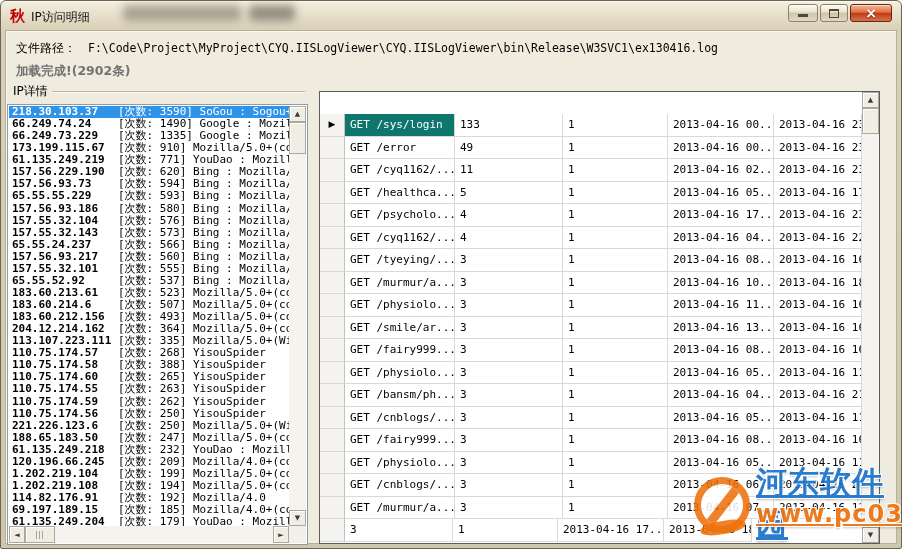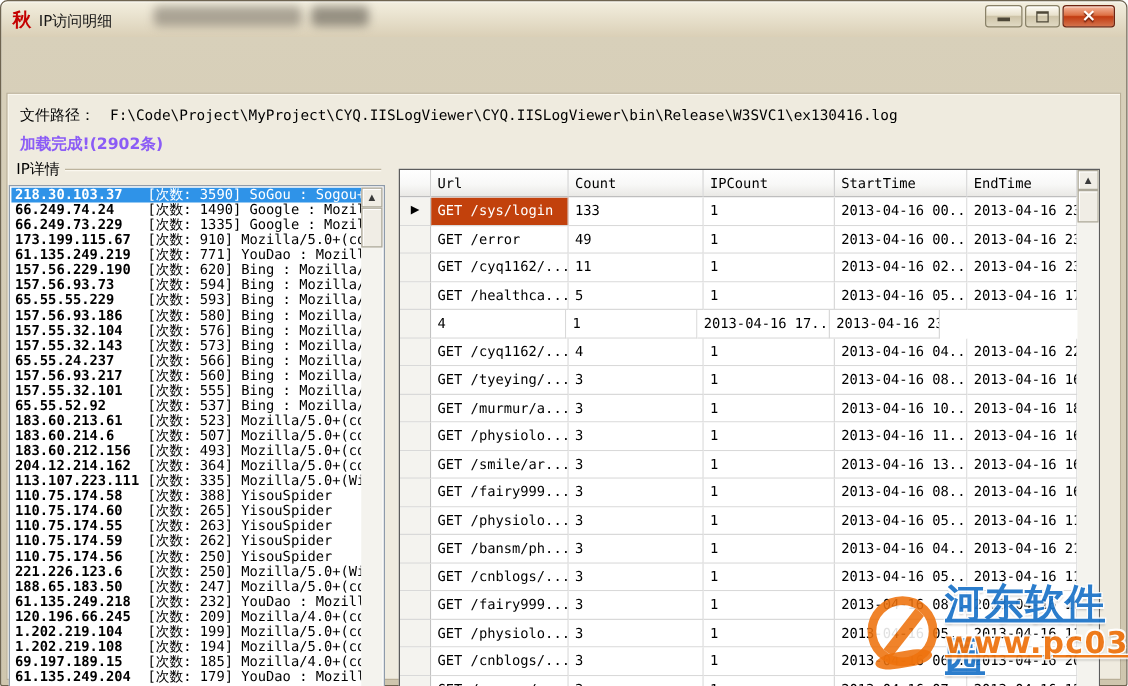--- a/index.html
+++ b/index.html
@@ -21,24 +21,24 @@
   .wbtn.max{width:28px;}
   .wbtn.close{width:42px;border-color:#6E2310;
         background:linear-gradient(#F4B79E,#DE7044 45%,#C23C12 52%,#D4724C);box-shadow:inset 0 1px 0 rgba(255,255,255,.55);}
   .min-glyph{position:absolute;left:50%;bottom:4px;width:10px;height:3px;margin-left:-5px;background:#4E4838;}
   .max-glyph{position:absolute;left:50%;top:50%;width:10px;height:9px;margin:-4px 0 0 -5px;
              border:1px solid #4E4838;border-top:2px solid #4E4838;background:transparent;}
   .close-glyph{position:absolute;left:0;right:0;top:0;line-height:17px;text-align:center;color:#fff;
                font-weight:bold;font-size:14px;text-shadow:0 1px 1px rgba(90,20,5,.8);}
   
   .client{position:absolute;left:4px;top:29px;right:4px;bottom:4px;background:#EFEBDF;
-          border:1px solid #B9AF97;box-shadow:inset 1px 1px 0 #FAF7EE;margin-top:44px;}
+          border:1px solid #B9AF97;box-shadow:inset 1px 1px 0 #FAF7EE;}
   .filepath{position:absolute;left:10px;top:9px;font-size:12px;color:#000;white-space:pre;}
   .filepath .val{font:11.5px "DejaVu Sans Mono",monospace;margin-left:12px;}
-  .status{position:absolute;left:10px;top:32px;font-size:12.5px;color:#8b5cf6;font-weight:bold;}
+  .status{position:absolute;left:10px;top:32px;font-size:12.5px;color:#737373;font-weight:bold;}
   .group-label{position:absolute;left:7px;top:52px;font-size:12px;color:#000;}
   .group-line{position:absolute;left:46px;top:60px;width:253px;height:2px;
               border-top:1px solid #BDB49E;border-bottom:1px solid #FBF8F0;}
   
   .listbox{position:absolute;left:1px;top:73px;width:301px;height:441px;background:#fff;border:1px solid #8E9BAA;}
   .items{position:absolute;left:1px;top:1px;right:18px;bottom:18px;overflow:hidden;
          font:11px/12.07px "DejaVu Sans Mono",monospace;color:#000;}
   .li{white-space:pre;height:12.07px;padding-left:3px;}
   .li .ip{display:inline-block;width:106px;font-weight:bold;}
   .li.sel{background:#2F93E8;color:#fff;}
@@ -65,21 +65,21 @@
   .th{flex:none;background:linear-gradient(#FFFFFF,#F8F8F7 55%,#E9E8E5);
       border-right:1px solid #D0D0D0;border-bottom:1px solid #ABABAB;
       font:11px/21px "DejaVu Sans Mono",monospace;color:#000;padding-left:5px;white-space:pre;}
   .tbody{position:absolute;left:0;top:22px;right:17px;bottom:0;overflow:hidden;}
   .tr{display:flex;height:22.5px;}
   .td{flex:none;border-right:1px solid #D9D9D9;border-bottom:1px solid #D9D9D9;background:#fff;
       font:11px/21px "DejaVu Sans Mono",monospace;color:#000;padding-left:5px;white-space:pre;overflow:hidden;}
   .td.rowhdr{background:#F4F3EF;border-right:1px solid #C2C2C2;padding:0;
              display:flex;align-items:center;justify-content:center;}
   .cur-arrow{font-family:"DejaVu Sans",sans-serif;font-size:9px;color:#000;}
-  .td.selcell{background:#c2410c;color:#fff;}
+  .td.selcell{background:#0f766e;color:#fff;}
   .c0{width:25px;}.c1{width:110px;}.c2{width:108px;}.c3{width:105px;}.c4{width:106px;}.c5{width:88px;}
   .gvsb{top:0;right:0;width:17px;bottom:0;}
   .gvsb .up{left:0;right:0;top:0;height:16px;}
   .gvsb .thumb{left:0;right:0;top:16px;height:26px;}
   .gvsb .down{left:0;right:0;bottom:0;height:16px;}
   
   .wm{position:absolute;pointer-events:none;}
   .wm-logo{left:694px;top:477px;width:56px;height:56px;border-radius:50%;background:#fff;
            border:7px solid #EE720D;opacity:.88;overflow:hidden;}
   .wm-slash{position:absolute;left:16px;top:-6px;width:9px;height:60px;background:#EE720D;transform:rotate(38deg);}
@@ -136,31 +136,33 @@
           <div class="li li"><span class="ip">157.55.32.143</span><span>[次数: 573] Bing : Mozilla/5.</span></div>
           <div class="li li"><span class="ip">65.55.24.237</span><span>[次数: 566] Bing : Mozilla/5.</span></div>
           <div class="li li"><span class="ip">157.56.93.217</span><span>[次数: 560] Bing : Mozilla/5.</span></div>
           <div class="li li"><span class="ip">157.55.32.101</span><span>[次数: 555] Bing : Mozilla/5.</span></div>
           <div class="li li"><span class="ip">65.55.52.92</span><span>[次数: 537] Bing : Mozilla/5.</span></div>
           <div class="li li"><span class="ip">183.60.213.61</span><span>[次数: 523] Mozilla/5.0+(comp</span></div>
           <div class="li li"><span class="ip">183.60.214.6</span><span>[次数: 507] Mozilla/5.0+(comp</span></div>
           <div class="li li"><span class="ip">183.60.212.156</span><span>[次数: 493] Mozilla/5.0+(comp</span></div>
           <div class="li li"><span class="ip">204.12.214.162</span><span>[次数: 364] Mozilla/5.0+(comp</span></div>
           <div class="li li"><span class="ip">113.107.223.111</span><span>[次数: 335] Mozilla/5.0+(Wind</span></div>
+          <div class="li li"><span class="ip">110.75.174.57</span><span>[次数: 268] YisouSpider</span></div>
           <div class="li li"><span class="ip">110.75.174.58</span><span>[次数: 388] YisouSpider</span></div>
           <div class="li li"><span class="ip">110.75.174.60</span><span>[次数: 265] YisouSpider</span></div>
           <div class="li li"><span class="ip">110.75.174.55</span><span>[次数: 263] YisouSpider</span></div>
           <div class="li li"><span class="ip">110.75.174.59</span><span>[次数: 262] YisouSpider</span></div>
           <div class="li li"><span class="ip">110.75.174.56</span><span>[次数: 250] YisouSpider</span></div>
           <div class="li li"><span class="ip">221.226.123.6</span><span>[次数: 250] Mozilla/5.0+(Wind</span></div>
           <div class="li li"><span class="ip">188.65.183.50</span><span>[次数: 247] Mozilla/5.0+(comp</span></div>
           <div class="li li"><span class="ip">61.135.249.218</span><span>[次数: 232] YouDao : Mozilla/</span></div>
           <div class="li li"><span class="ip">120.196.66.245</span><span>[次数: 209] Mozilla/4.0+(comp</span></div>
           <div class="li li"><span class="ip">1.202.219.104</span><span>[次数: 199] Mozilla/5.0+(comp</span></div>
           <div class="li li"><span class="ip">1.202.219.108</span><span>[次数: 194] Mozilla/5.0+(comp</span></div>
+          <div class="li li"><span class="ip">114.82.176.91</span><span>[次数: 192] Mozilla/4.0</span></div>
           <div class="li li"><span class="ip">69.197.189.15</span><span>[次数: 185] Mozilla/4.0+(comp</span></div>
           <div class="li li"><span class="ip">61.135.249.204</span><span>[次数: 179] YouDao : Mozilla/</span></div>
         </div>
 
       <div class="sb-track lvsb">
         <div class="sb-btn up">
             <span>▲</span>
           </div>
         <div class="sb-thumb thumb"></div>
         <div class="sb-btn down">
@@ -176,28 +178,20 @@
             <span class="grip h"></span>
           </div>
         <div class="sb-btn right">
             <span>►</span>
           </div>
       </div>
       <div class="sb-corner"></div>
     </div>
 
     <div class="grid">
-      <div class="thead">
-          <div class="th c0"></div>
-          <div class="th c1">Url</div>
-          <div class="th c2">Count</div>
-          <div class="th c3">IPCount</div>
-          <div class="th c4">StartTime</div>
-          <div class="th c5">EndTime</div>
-        </div>
       <div class="tbody">
           <div class="tr">
             <div class="td rowhdr c0"><span class="cur-arrow">▶</span></div>
             <div class="td c1 selcell">GET /sys/login</div>
             <div class="td c2">133</div>
             <div class="td c3">1</div>
             <div class="td c4">2013-04-16 00...</div>
             <div class="td c5">2013-04-16 23...</div>
           </div>
           <div class="tr">
@@ -219,20 +213,21 @@
           <div class="tr">
             <div class="td rowhdr c0"></div>
             <div class="td c1">GET /healthca...</div>
             <div class="td c2">5</div>
             <div class="td c3">1</div>
             <div class="td c4">2013-04-16 05...</div>
             <div class="td c5">2013-04-16 17...</div>
           </div>
           <div class="tr">
             <div class="td rowhdr c0"></div>
+            <div class="td c1">GET /psycholo...</div>
             <div class="td c2">4</div>
             <div class="td c3">1</div>
             <div class="td c4">2013-04-16 17...</div>
             <div class="td c5">2013-04-16 23...</div>
           </div>
           <div class="tr">
             <div class="td rowhdr c0"></div>
             <div class="td c1">GET /cyq1162/...</div>
             <div class="td c2">4</div>
             <div class="td c3">1</div>

